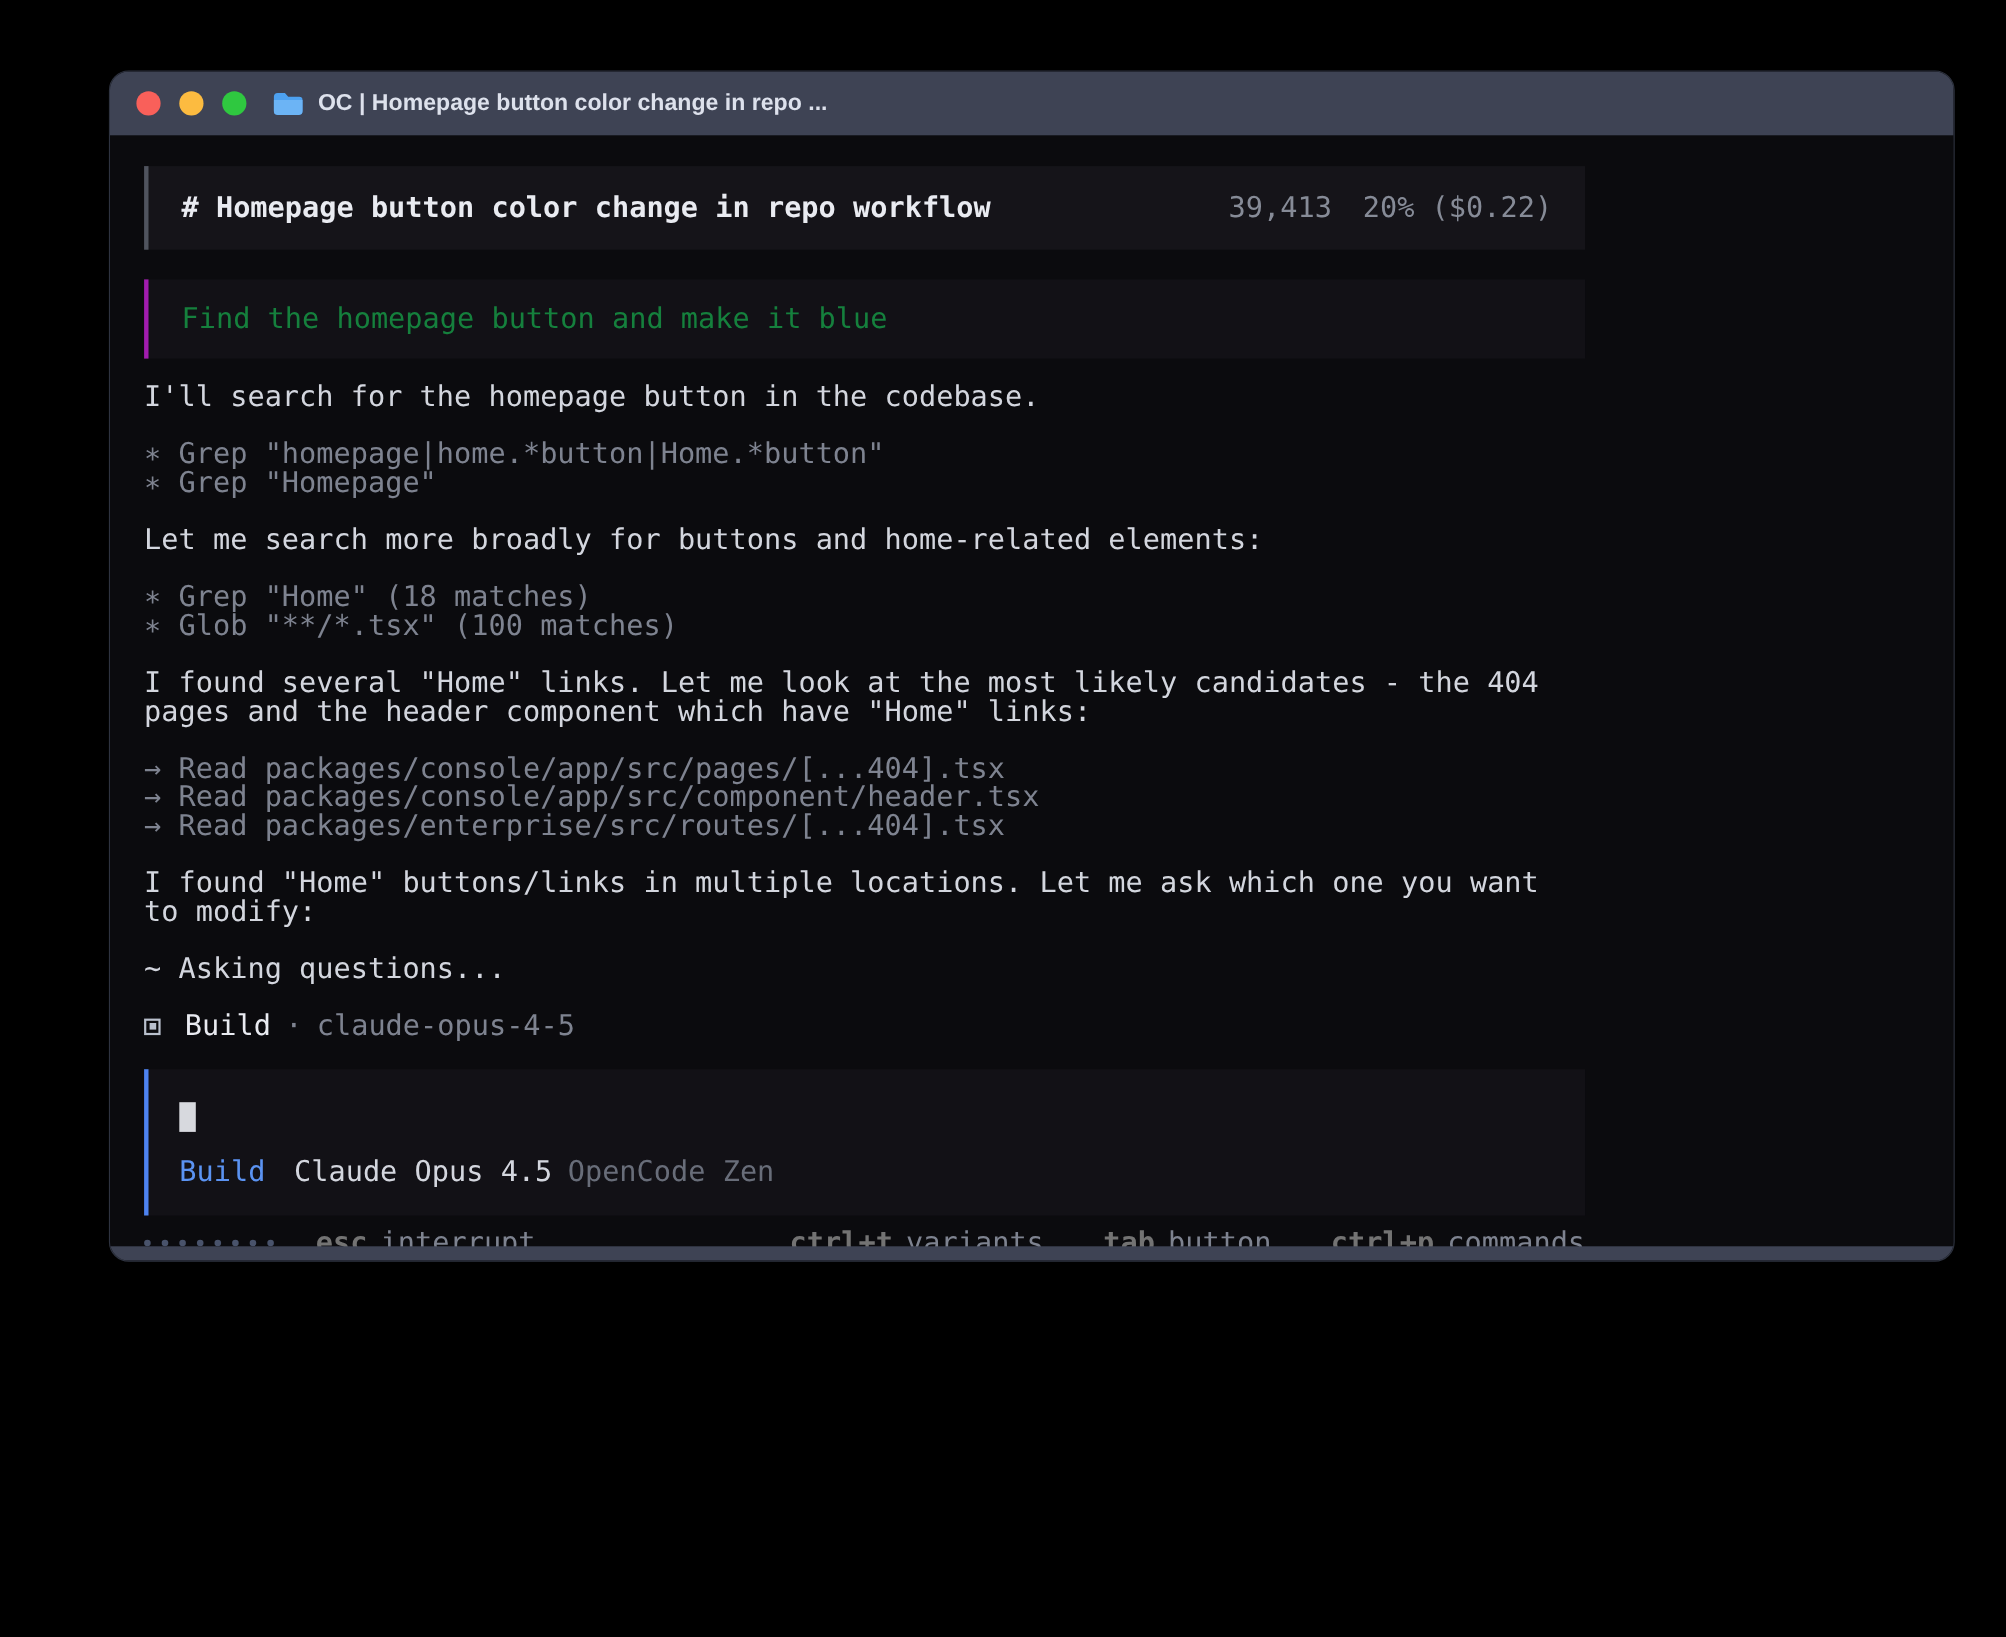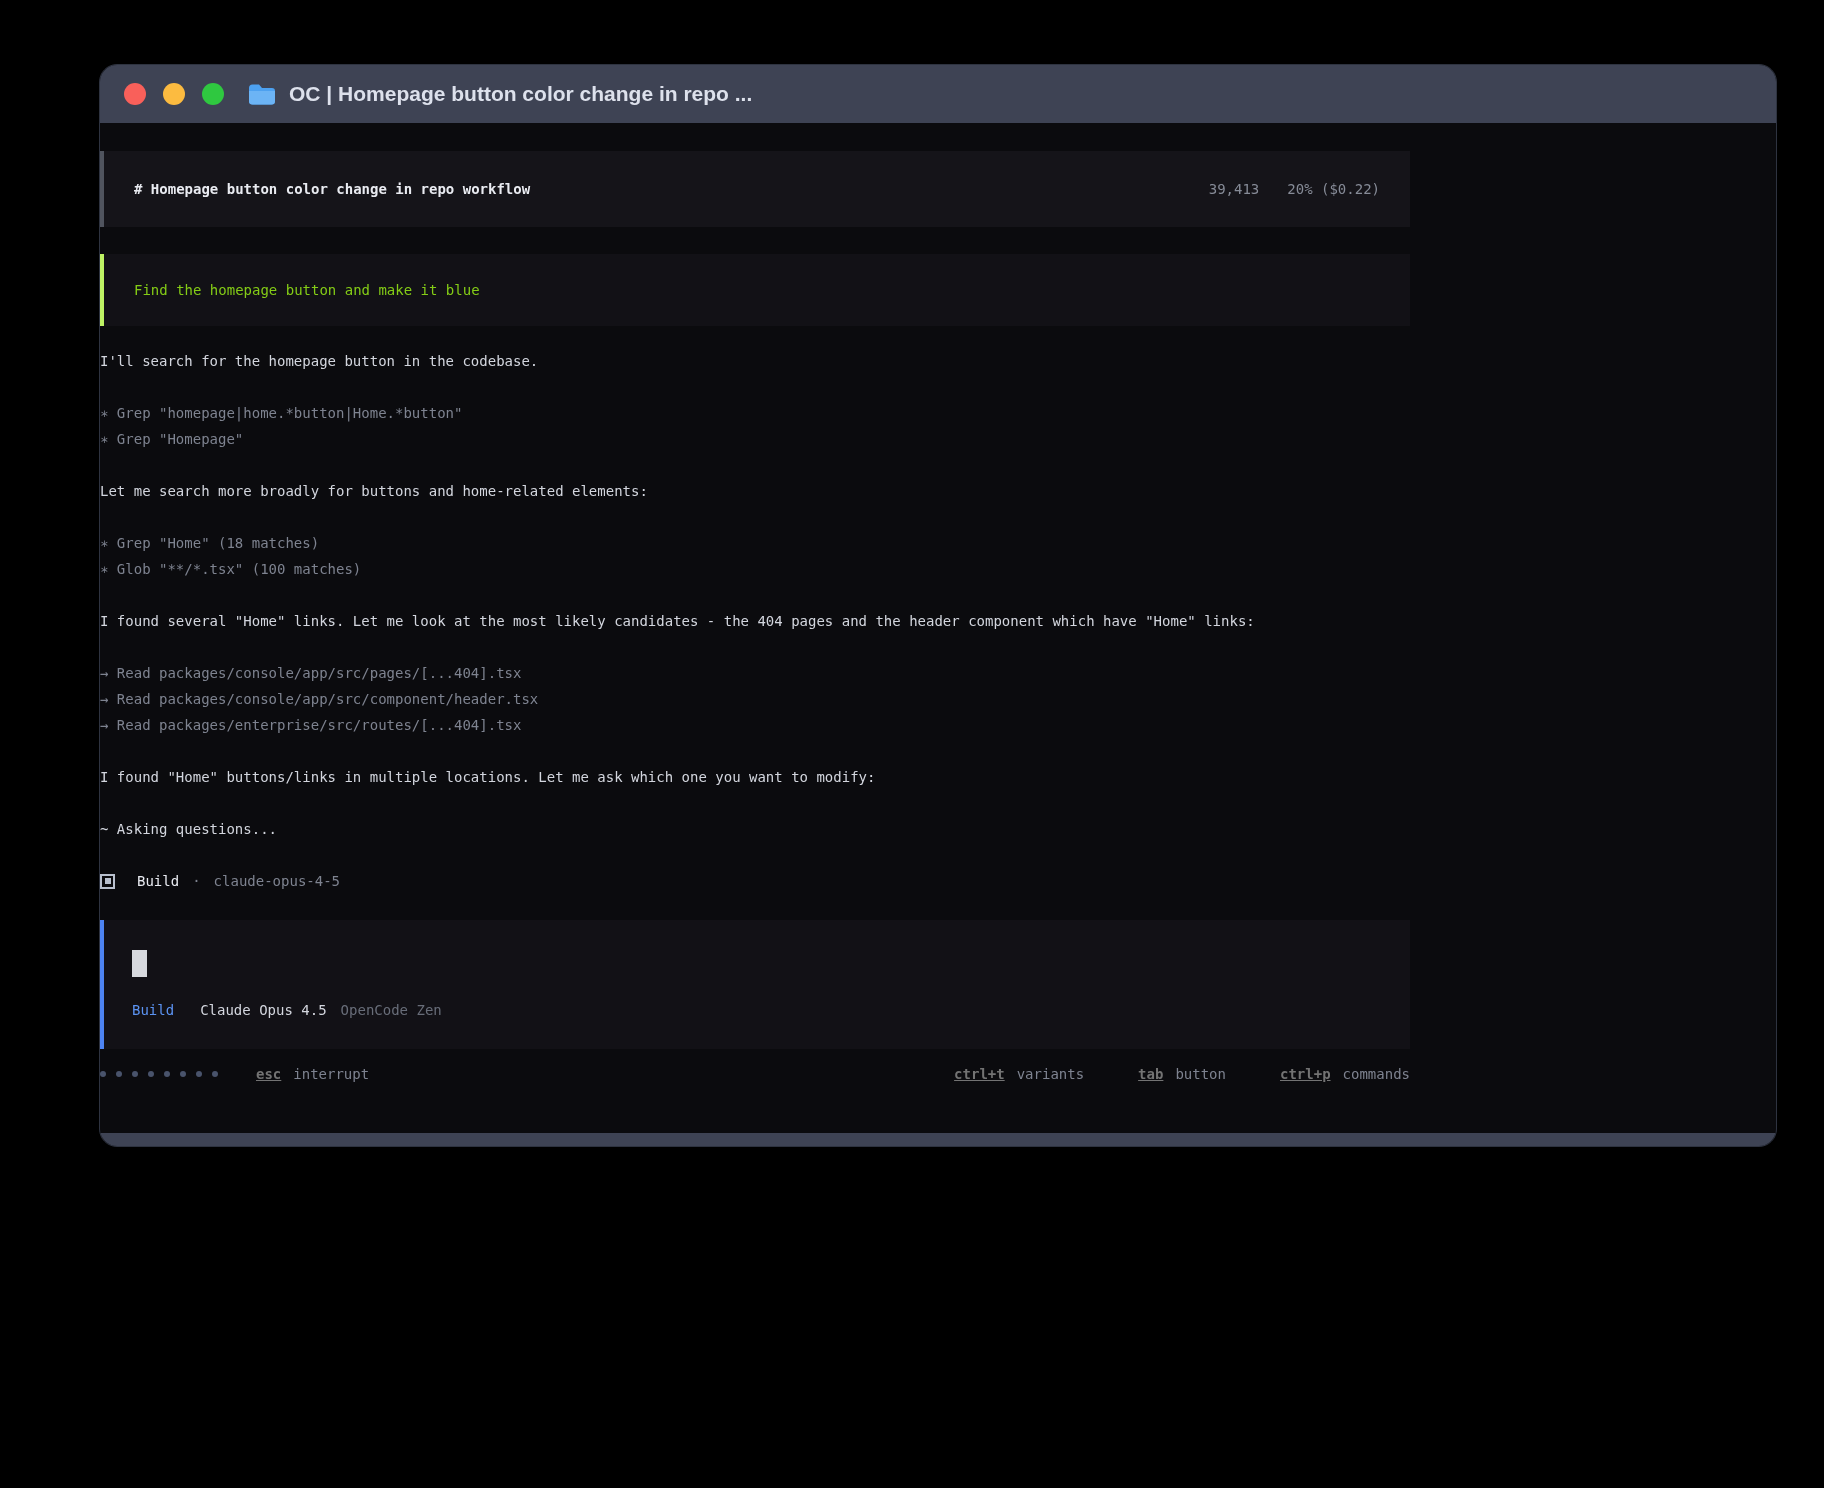--- a/index.html
+++ b/index.html
@@ -25,38 +25,38 @@
   .light.red { background:#f9605a; }
   .light.yellow { background:#fcbb40; }
   .light.green { background:#2fc840; }
   .folder-icon { margin-left:24px; display:flex; align-items:center; }
   .titlebar-title {
     margin-left:13px; font-family:"Liberation Sans", sans-serif;
     font-weight:700; font-size:21px; color:#dde1ec;
   }
 
   
-  .col { width:1310px; font-size:14px; }
+  .col { margin-left:31px; width:1310px; font-size:26px; }
   .line { line-height:26px; white-space:pre-wrap; }
   .text { color:#d3d6de; }
   .dim { color:#7e8390; }
   .bright { color:#e9ebf1; }
 
   
   .session-header {
     margin-top:28px; display:flex; justify-content:space-between; align-items:center;
     background:#151419; border-left:4px solid #50545e; padding:25px 30px 25px 30px;
   }
   .session-title { color:#e9ebf1; font-weight:700; line-height:26px; }
   .session-stats { color:#868b97; display:flex; gap:28px; line-height:26px; }
 
   
   .user-msg {
-    margin-top:27px; background:#121116; border-left:4px solid #bef264;
-    padding:23px 30px; color:#84cc16; line-height:26px;
+    margin-top:27px; background:#121116; border-left:4px solid #a21caf;
+    padding:23px 30px; color:#15803d; line-height:26px;
   }
 
   
   .chat { margin-top:22px; }
   .chat .group { margin-bottom:26px; }
 
   .agent-row { display:flex; align-items:center; line-height:26px; }
   .agent-icon {
     width:15px; height:15px; border:2px solid #b9c0cd; display:inline-block;
     position:relative; margin-right:22px;

